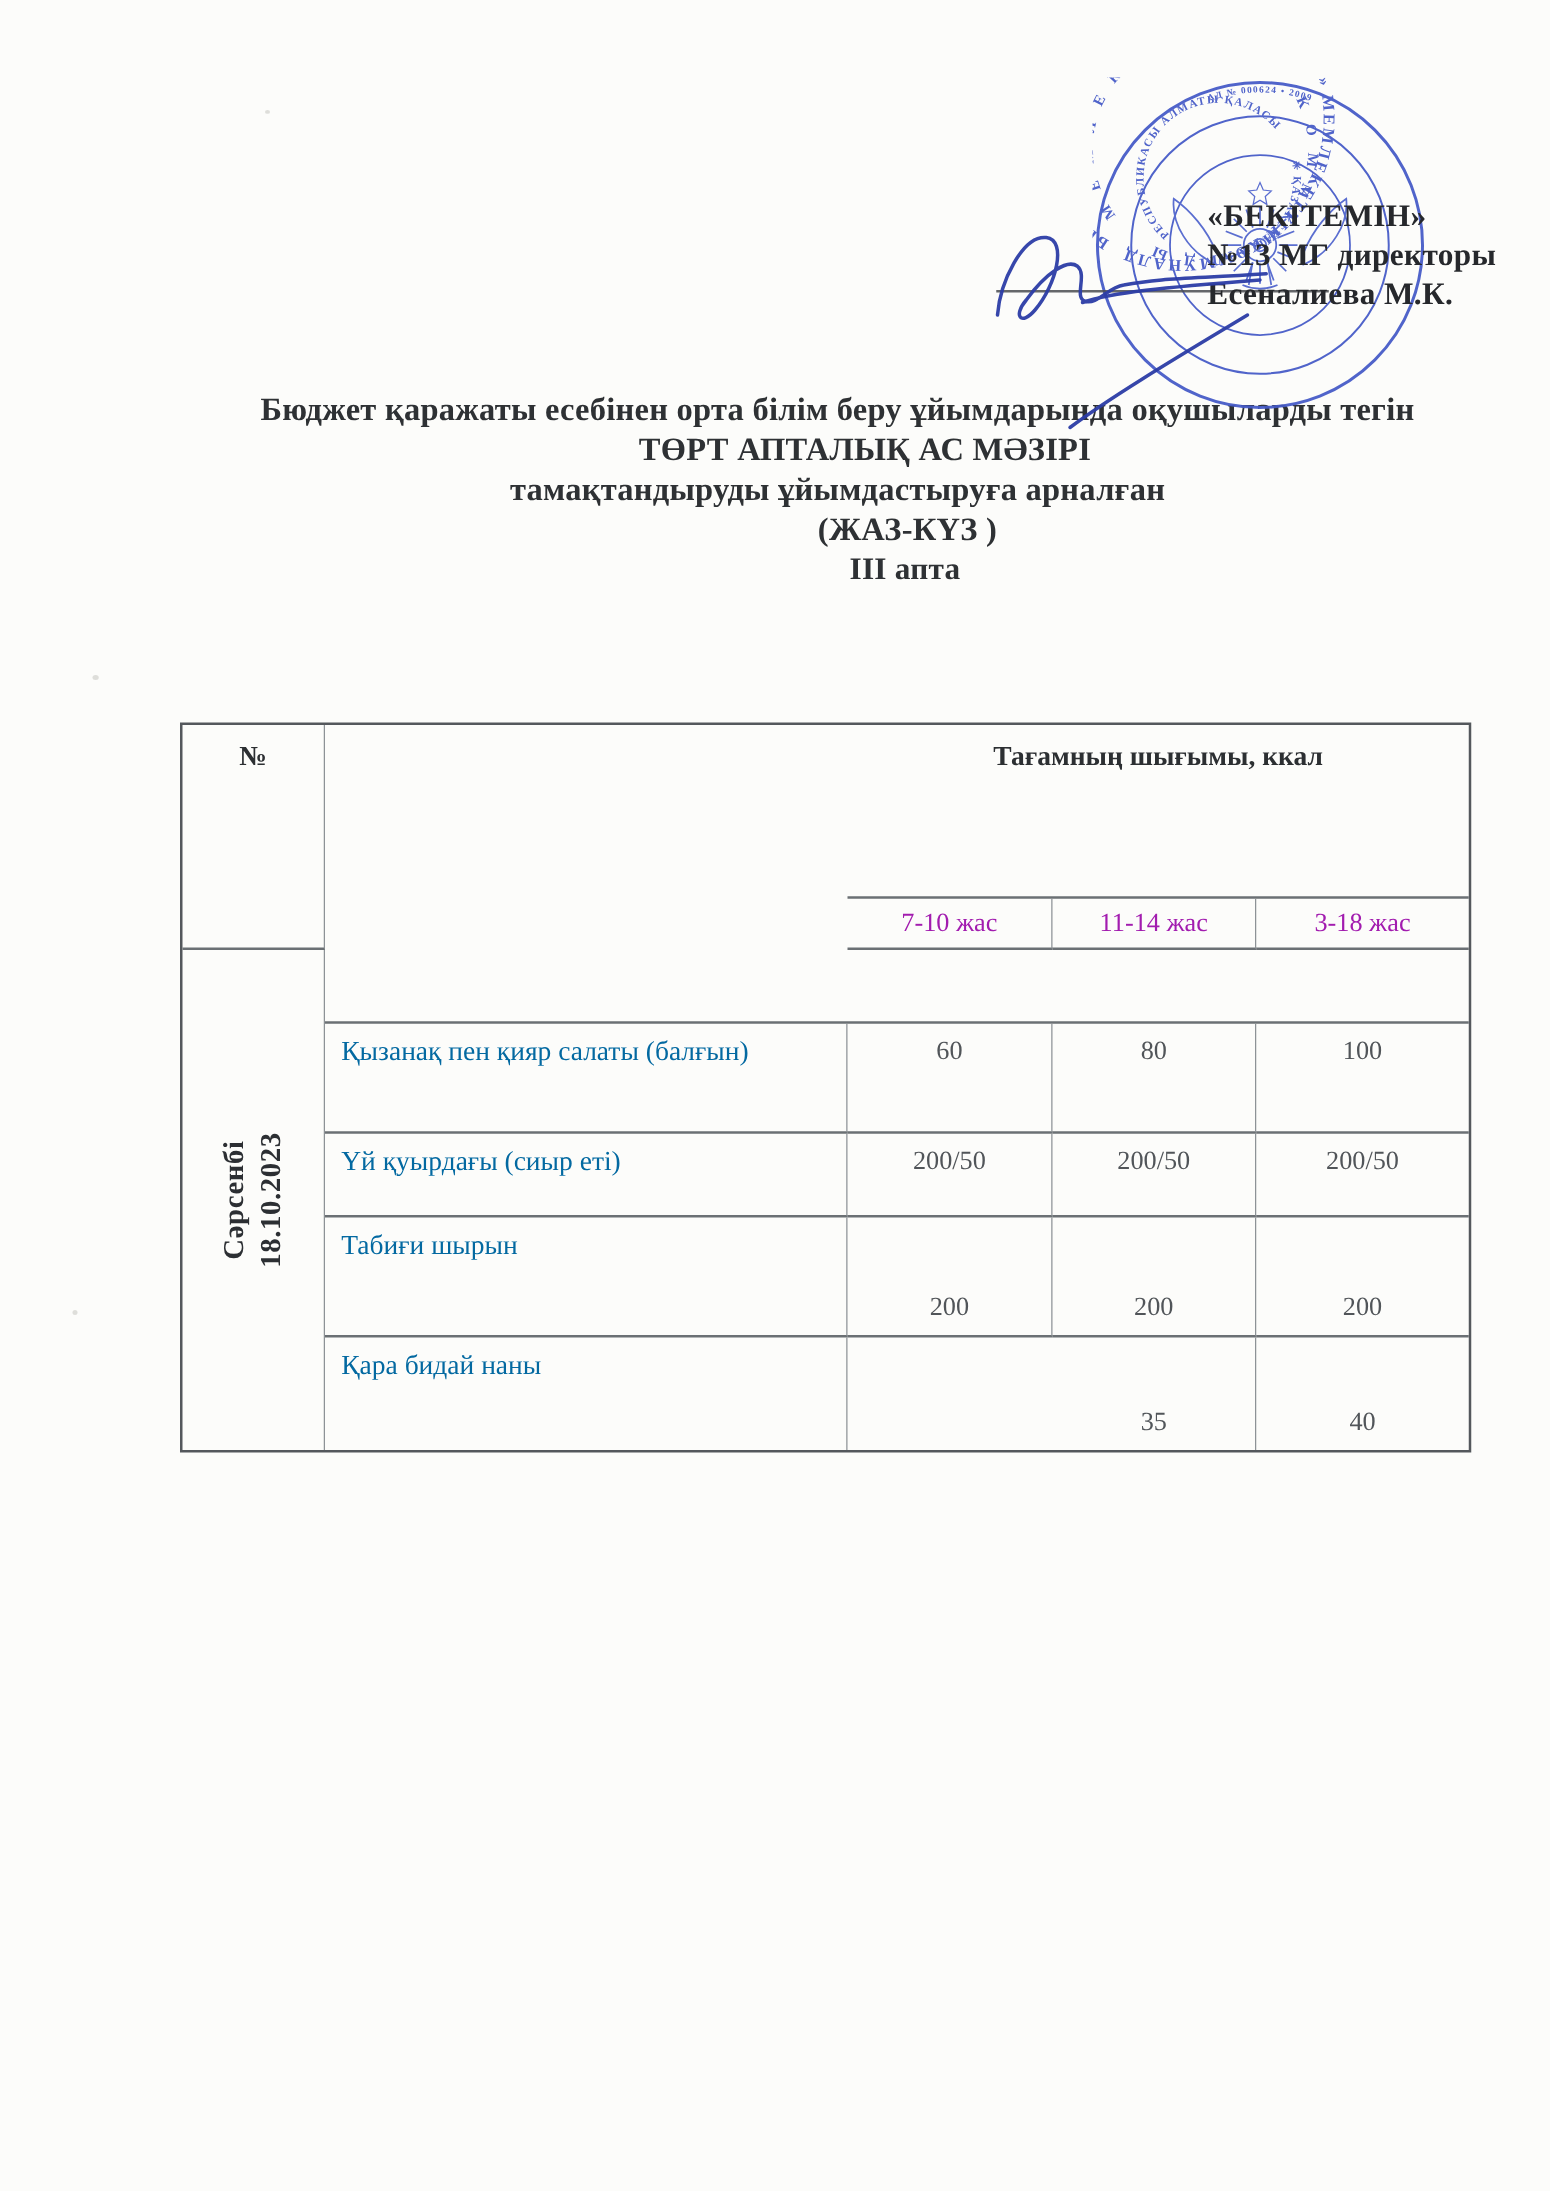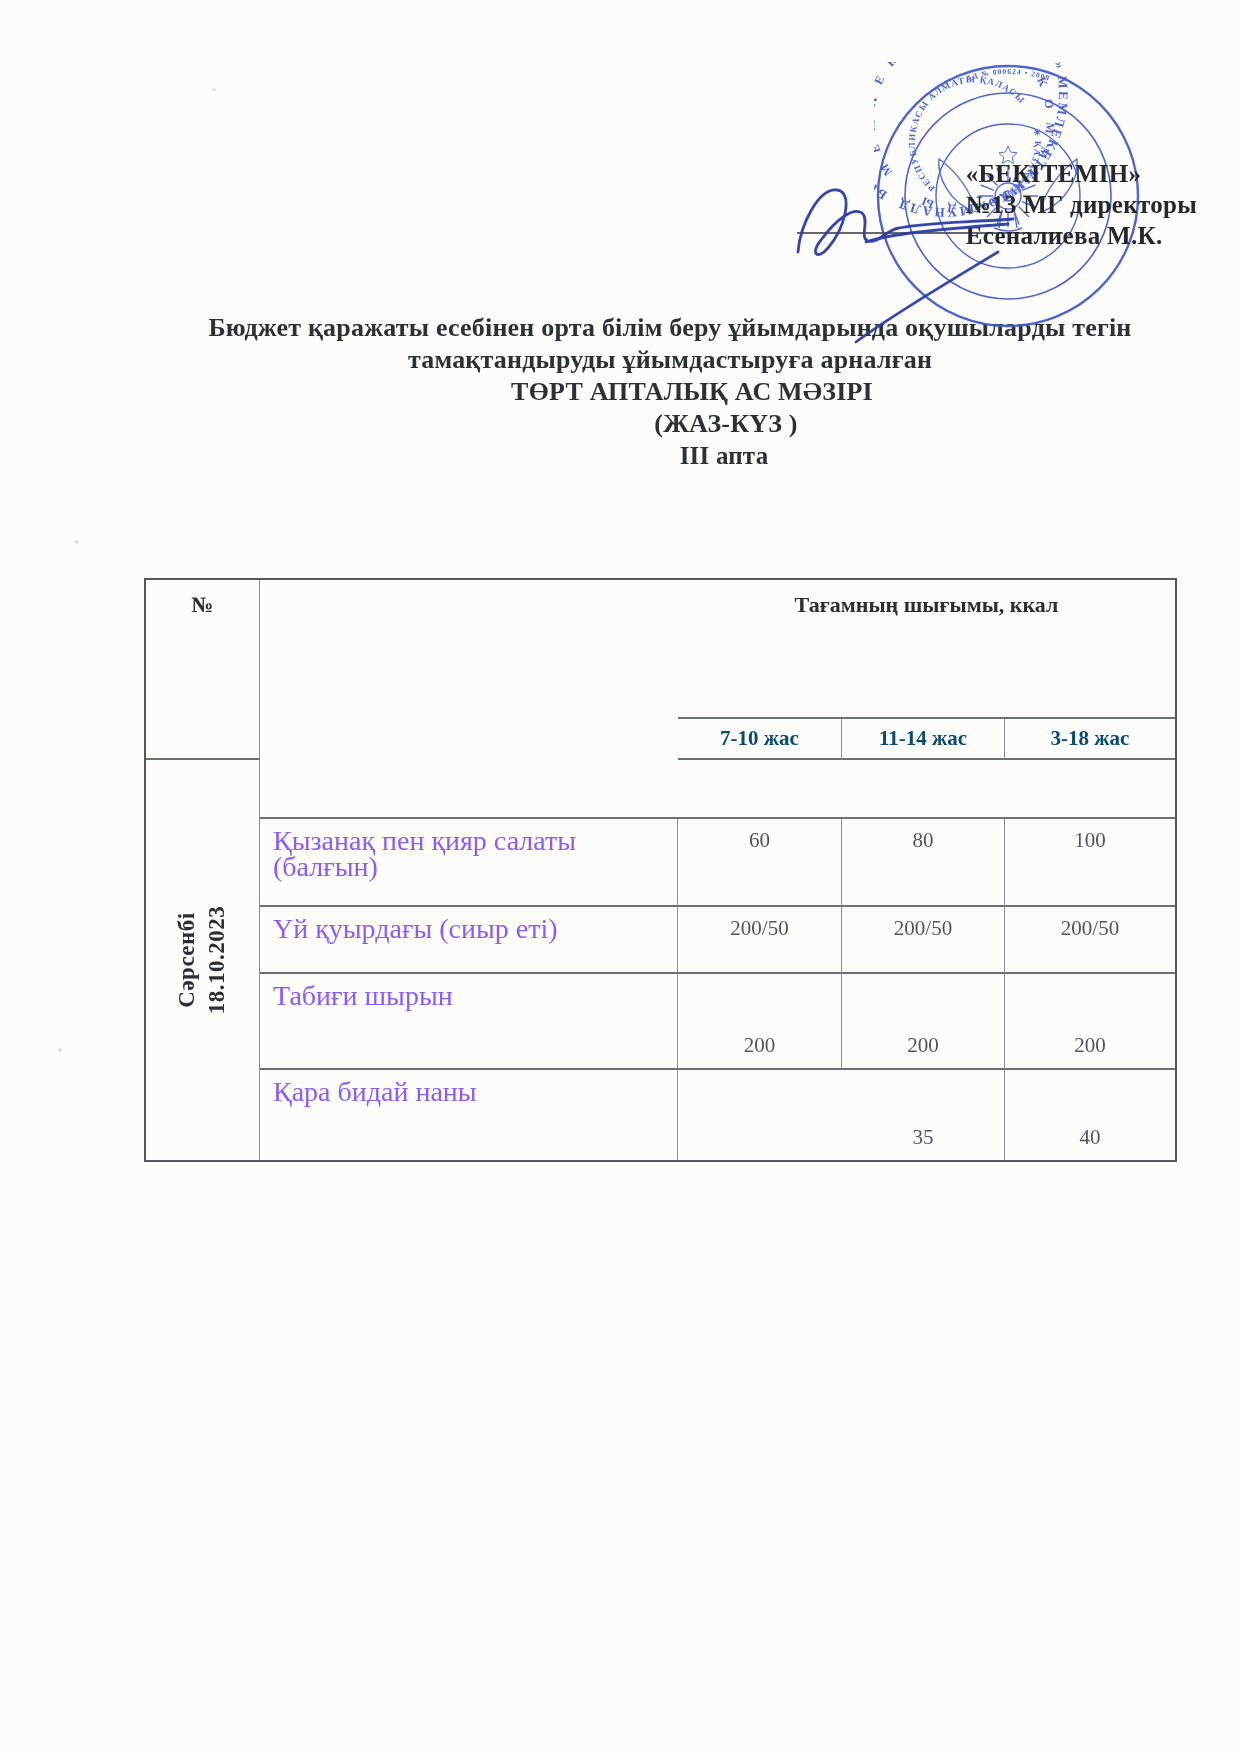--- a/index.html
+++ b/index.html
@@ -30,23 +30,23 @@
     position:absolute;left:144px;top:578px;width:1033px;height:584px;box-sizing:border-box;
     border:2px solid #54585c;display:grid;z-index:1;
     grid-template-columns:114px 418px 164px 163px 170px;
     grid-template-rows:139px 41px 59px 88px 67px 96px 90px;
     background:transparent;
   }
   .cell{box-sizing:border-box;border-right:1.5px solid #8d9296;border-bottom:2px solid #6b7074;}
   .cell.no-r{border-right:none;}
   .cell.no-b{border-bottom:none;}
   .hdr{font-weight:bold;font-size:22px;color:#2c2f32;text-align:center;padding-top:12px;}
-  .sub-hdr{font-weight:bold;font-size:21px;color:#0c4a6e;text-align:right;
+  .sub-hdr{font-weight:normal;font-size:21px;color:#a21caf;text-align:right;
     display:flex;align-items:center;justify-content:center;}
-  .dish{font-size:28px;color:#8b5cf6;padding:9px 2px 0 13px;line-height:26px;}
+  .dish{font-size:22px;color:#0369a1;padding:9px 2px 0 13px;line-height:26px;}
   .val{font-size:21px;color:#515559;display:flex;justify-content:center;}
   .val.v-top{align-items:flex-start;padding-top:9px;}
   .val.v-bot{align-items:flex-end;padding-bottom:10px;}
   .day-cell{display:flex;align-items:center;justify-content:center;}
   .day-inner{transform:rotate(-90deg);white-space:nowrap;text-align:center;
     font-weight:bold;font-size:23px;line-height:30px;color:#2c2f33;letter-spacing:.5px;}
   
   .speck{position:absolute;background:#c9c9c4;border-radius:50%;opacity:.6;z-index:0;}
 </style>
 </head>
@@ -107,22 +107,22 @@
   <svg class="signature" viewBox="0 0 340 210" xmlns="http://www.w3.org/2000/svg">
     <g stroke="#2c3da6" stroke-width="2.8" fill="none" stroke-linecap="round" opacity=".95">
       <path d="M 28,102 C 30,76 48,38 67,40 C 84,42 75,78 58,98 C 47,111 40,103 51,90 C 67,68 84,57 92,63 C 100,70 89,88 98,91 C 108,94 116,80 129,78 C 160,72 186,73 243,69"></path>
       <path d="M 96,92 C 120,84 160,80 238,74"></path>
       <path d="M 228,102 C 185,128 122,165 86,192"></path>
     </g>
   </svg>
 
   <div class="title-block">
     <div class="title-line">Бюджет қаражаты есебінен орта білім беру ұйымдарында оқушыларды тегін</div>
+    <div class="title-line tl3">ТӨРТ АПТАЛЫҚ АС МӘЗІРІ</div>
     <div class="title-line">тамақтандыруды ұйымдастыруға арналған</div>
-    <div class="title-line tl3">ТӨРТ АПТАЛЫҚ АС МӘЗІРІ</div>
     <div class="title-line tl4">(ЖАЗ-КҮЗ )</div>
     <div class="title-line tl5">III апта</div>
   </div>
 
   <div class="menu-table">
 
     <div class="cell hdr" style="grid-column:1;grid-row:1/3;">№</div>
     <div class="cell hdr no-r" style="grid-column:3/6;grid-row:1;">Тағамның шығымы, ккал</div>
 
     <div class="cell sub-hdr" style="grid-column:3;grid-row:2;">7-10 жас</div>

